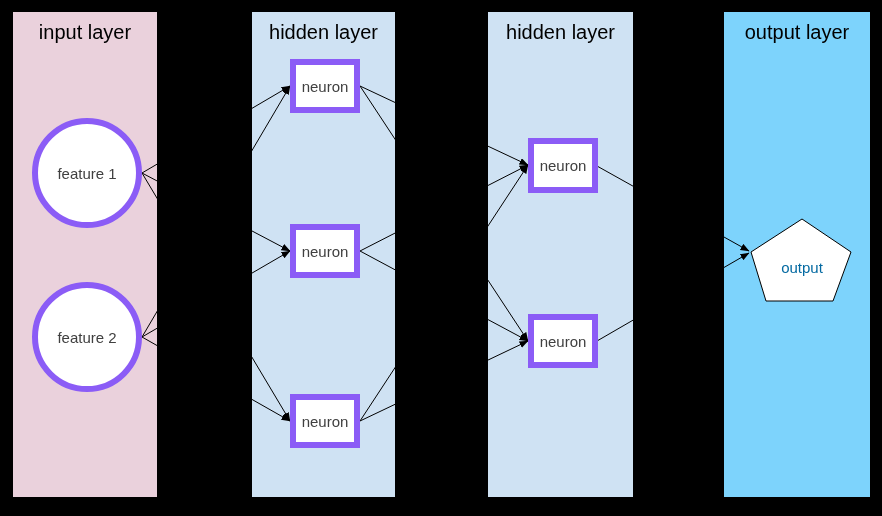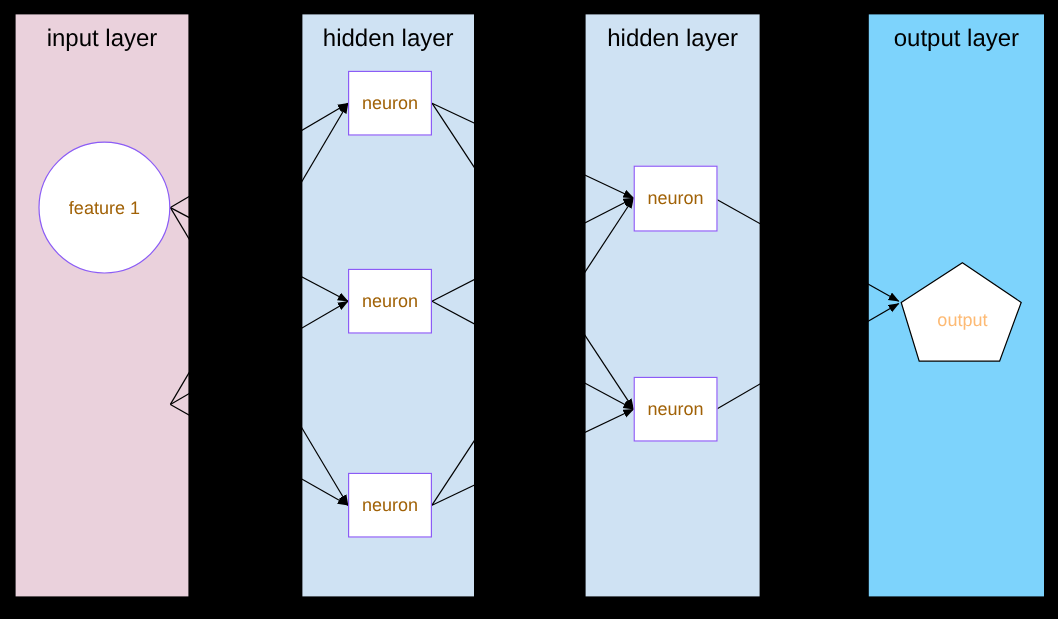--- a/index.html
+++ b/index.html
@@ -29,26 +29,26 @@
     width: 100%;
     text-align: center;
     padding-top: 9px;
     font-size: 20px;
     color: #000000;
     line-height: 1.15;
   }
   .node {
     position: absolute;
     background: #ffffff;
-    border: 1px solid #8b5cf6;
+    border: 6px solid #8b5cf6;
     display: flex;
     align-items: center;
     justify-content: center;
     font-size: 15px;
-    color: #a16207;
+    color: #404040;
     box-sizing: border-box;
     z-index: 3;
   }
   .circle { border-radius: 50%; }
   .node-feature1 { left: 32px;  top: 118px; width: 110px; height: 110px; }
   .node-feature2 { left: 32px;  top: 282px; width: 110px; height: 110px; }
   .node-h1n1 { left: 290px; top: 59px;  width: 70px; height: 54px; }
   .node-h1n2 { left: 290px; top: 224px; width: 70px; height: 54px; }
   .node-h1n3 { left: 290px; top: 394px; width: 70px; height: 54px; }
   .node-h2n1 { left: 528px; top: 138px; width: 70px; height: 55px; }
@@ -61,21 +61,21 @@
     height: 516px;
     z-index: 2;
   }
   .pentagon-label {
     position: absolute;
     left: 762px;
     top: 259px;
     width: 80px;
     text-align: center;
     font-size: 15px;
-    color: #fdba74;
+    color: #0369a1;
     z-index: 3;
   }
 </style>
 </head>
 <body>
 
 <div class="canvas">
 
   <div class="panel panel-input">
     <div class="panel-title">input layer</div>
@@ -111,20 +111,23 @@
         <line x1="360" y1="421" x2="528" y2="165" stroke="#000000" stroke-width="1" marker-end="url(#arrow)"></line>
         <line x1="360" y1="421" x2="528" y2="341" stroke="#000000" stroke-width="1" marker-end="url(#arrow)"></line>
         <line x1="597" y1="166" x2="749" y2="251" stroke="#000000" stroke-width="1" marker-end="url(#arrow)"></line>
         <line x1="597" y1="341" x2="749" y2="253" stroke="#000000" stroke-width="1" marker-end="url(#arrow)"></line>
       </g>
   </svg>
 
   <div class="node circle node-feature1">
     <span>feature 1</span>
   </div>
+  <div class="node circle node-feature2">
+    <span>feature 2</span>
+  </div>
 
   <div class="node node-h1n1">
     <span>neuron</span>
   </div>
   <div class="node node-h1n2">
     <span>neuron</span>
   </div>
   <div class="node node-h1n3">
     <span>neuron</span>
   </div>

